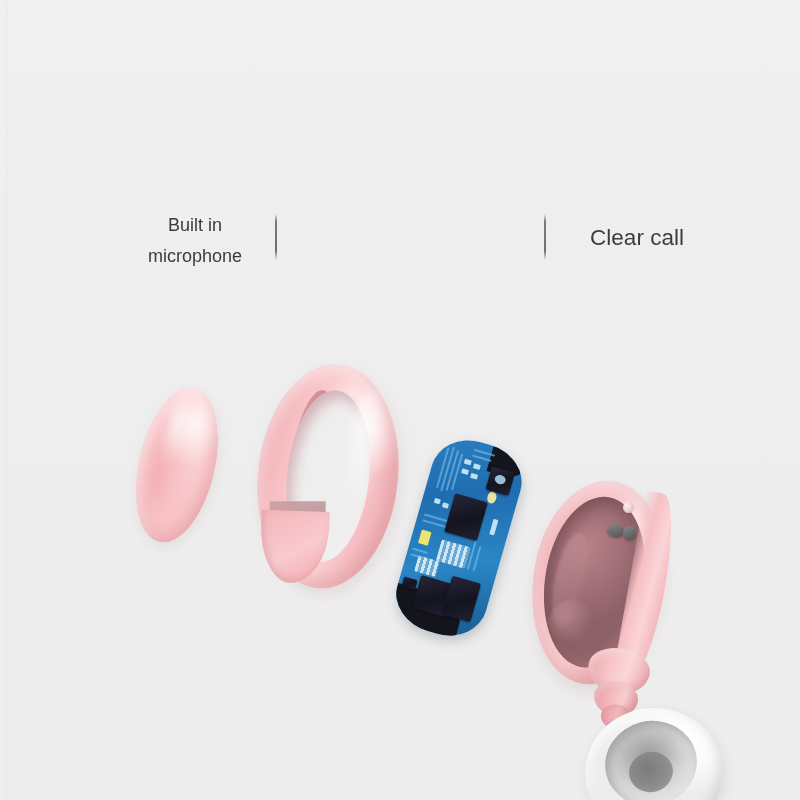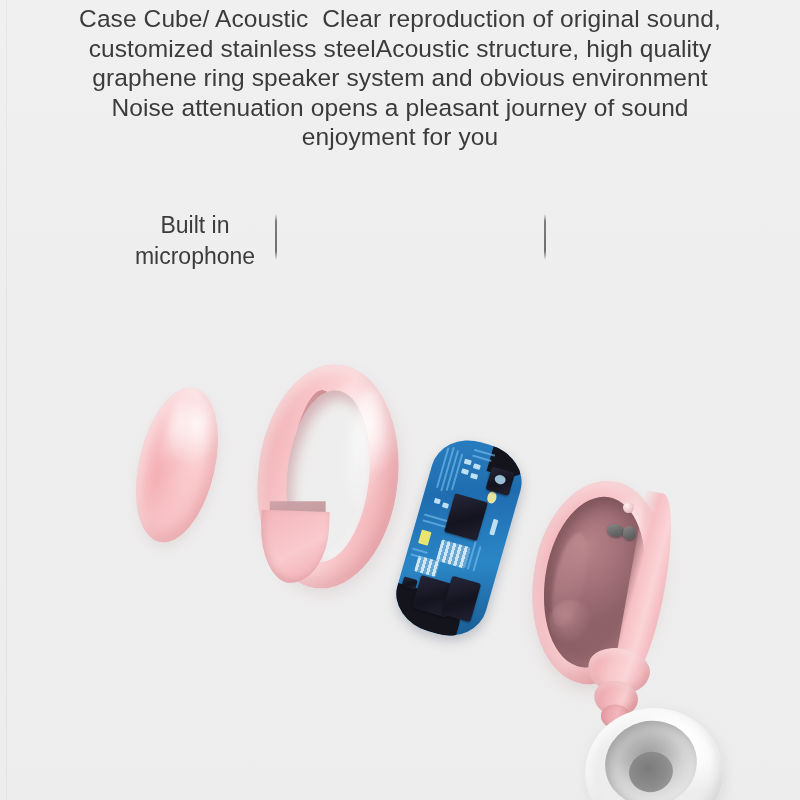--- a/index.html
+++ b/index.html
@@ -58,21 +58,21 @@
     position: absolute;
     text-align: center;
     color: #3c3c3c;
     font-weight: 400;
     white-space: pre-line;
   }
   .feat-1 {
     left: 30px;
     top: 4px;
     width: 190px;
-    font-size: 23px;
+    font-size: 18px;
     line-height: 31px;
   }
   .feat-2 {
     left: 228px;
     top: 0px;
     width: 230px;
     font-size: 27px;
     line-height: 35px;
   }
   .feat-3 {
@@ -421,27 +421,27 @@
     background: radial-gradient(ellipse at 45% 40%, #7b7b7b 0%, #8c8c8c 55%, #a3a3a3 100%);
   }
 </style>
 </head>
 <body>
 
 <div id="page">
 
   <div class="edge-seam"></div>
 
-  <div class="headline">Case Cube/ Acoustic  Clear reproduction of original sound, customized stainless steelAcoustic structure, high quality graphene ring speaker system and obvious environment  Noise attenuation opens a pleasant journey of sound enjoyment for you</div>
 
   <div class="features">
     <div class="feature feat-1">Built in
 microphone</div>
     <div class="divider div-1"></div>
     <div class="divider div-2"></div>
+    <div class="feature feat-3">Clear call</div>
   </div>
 
   <div class="product">
 
     <div class="capsule"></div>
 
     <div class="ring-wrap">
       <div class="ring-outer"></div>
       <div class="ring-inner-face"></div>
       <div class="ring-hole"></div>

